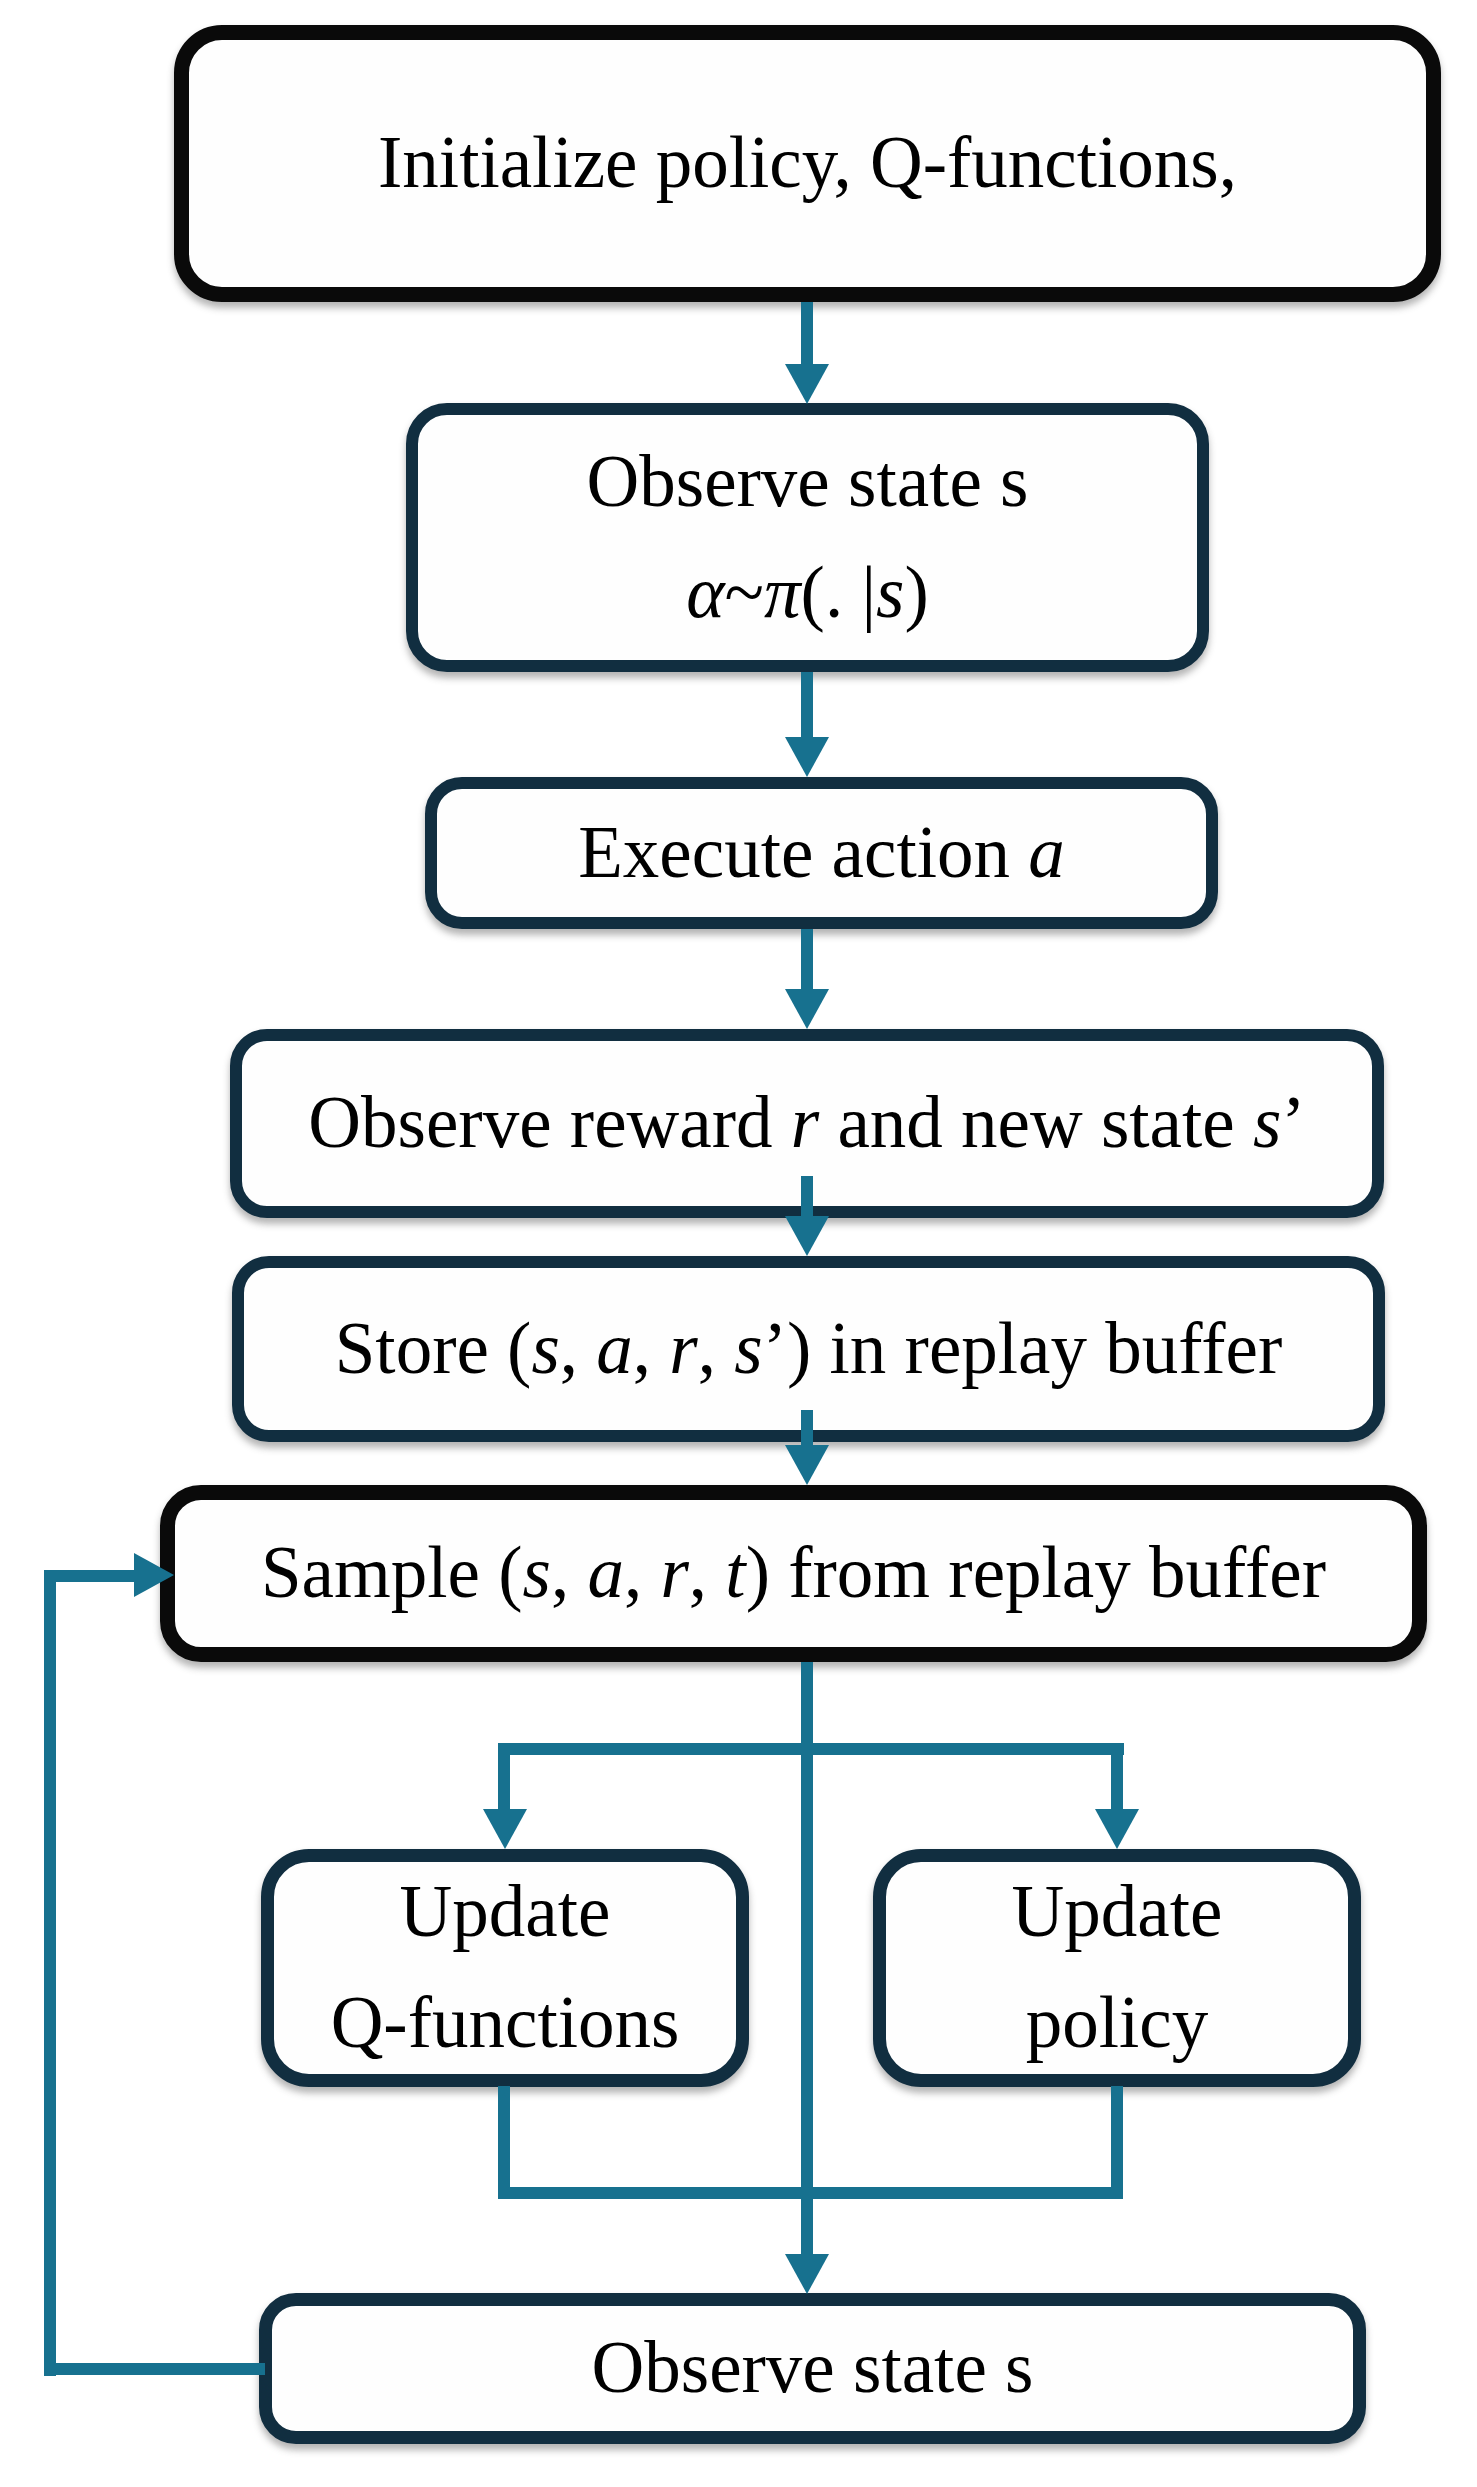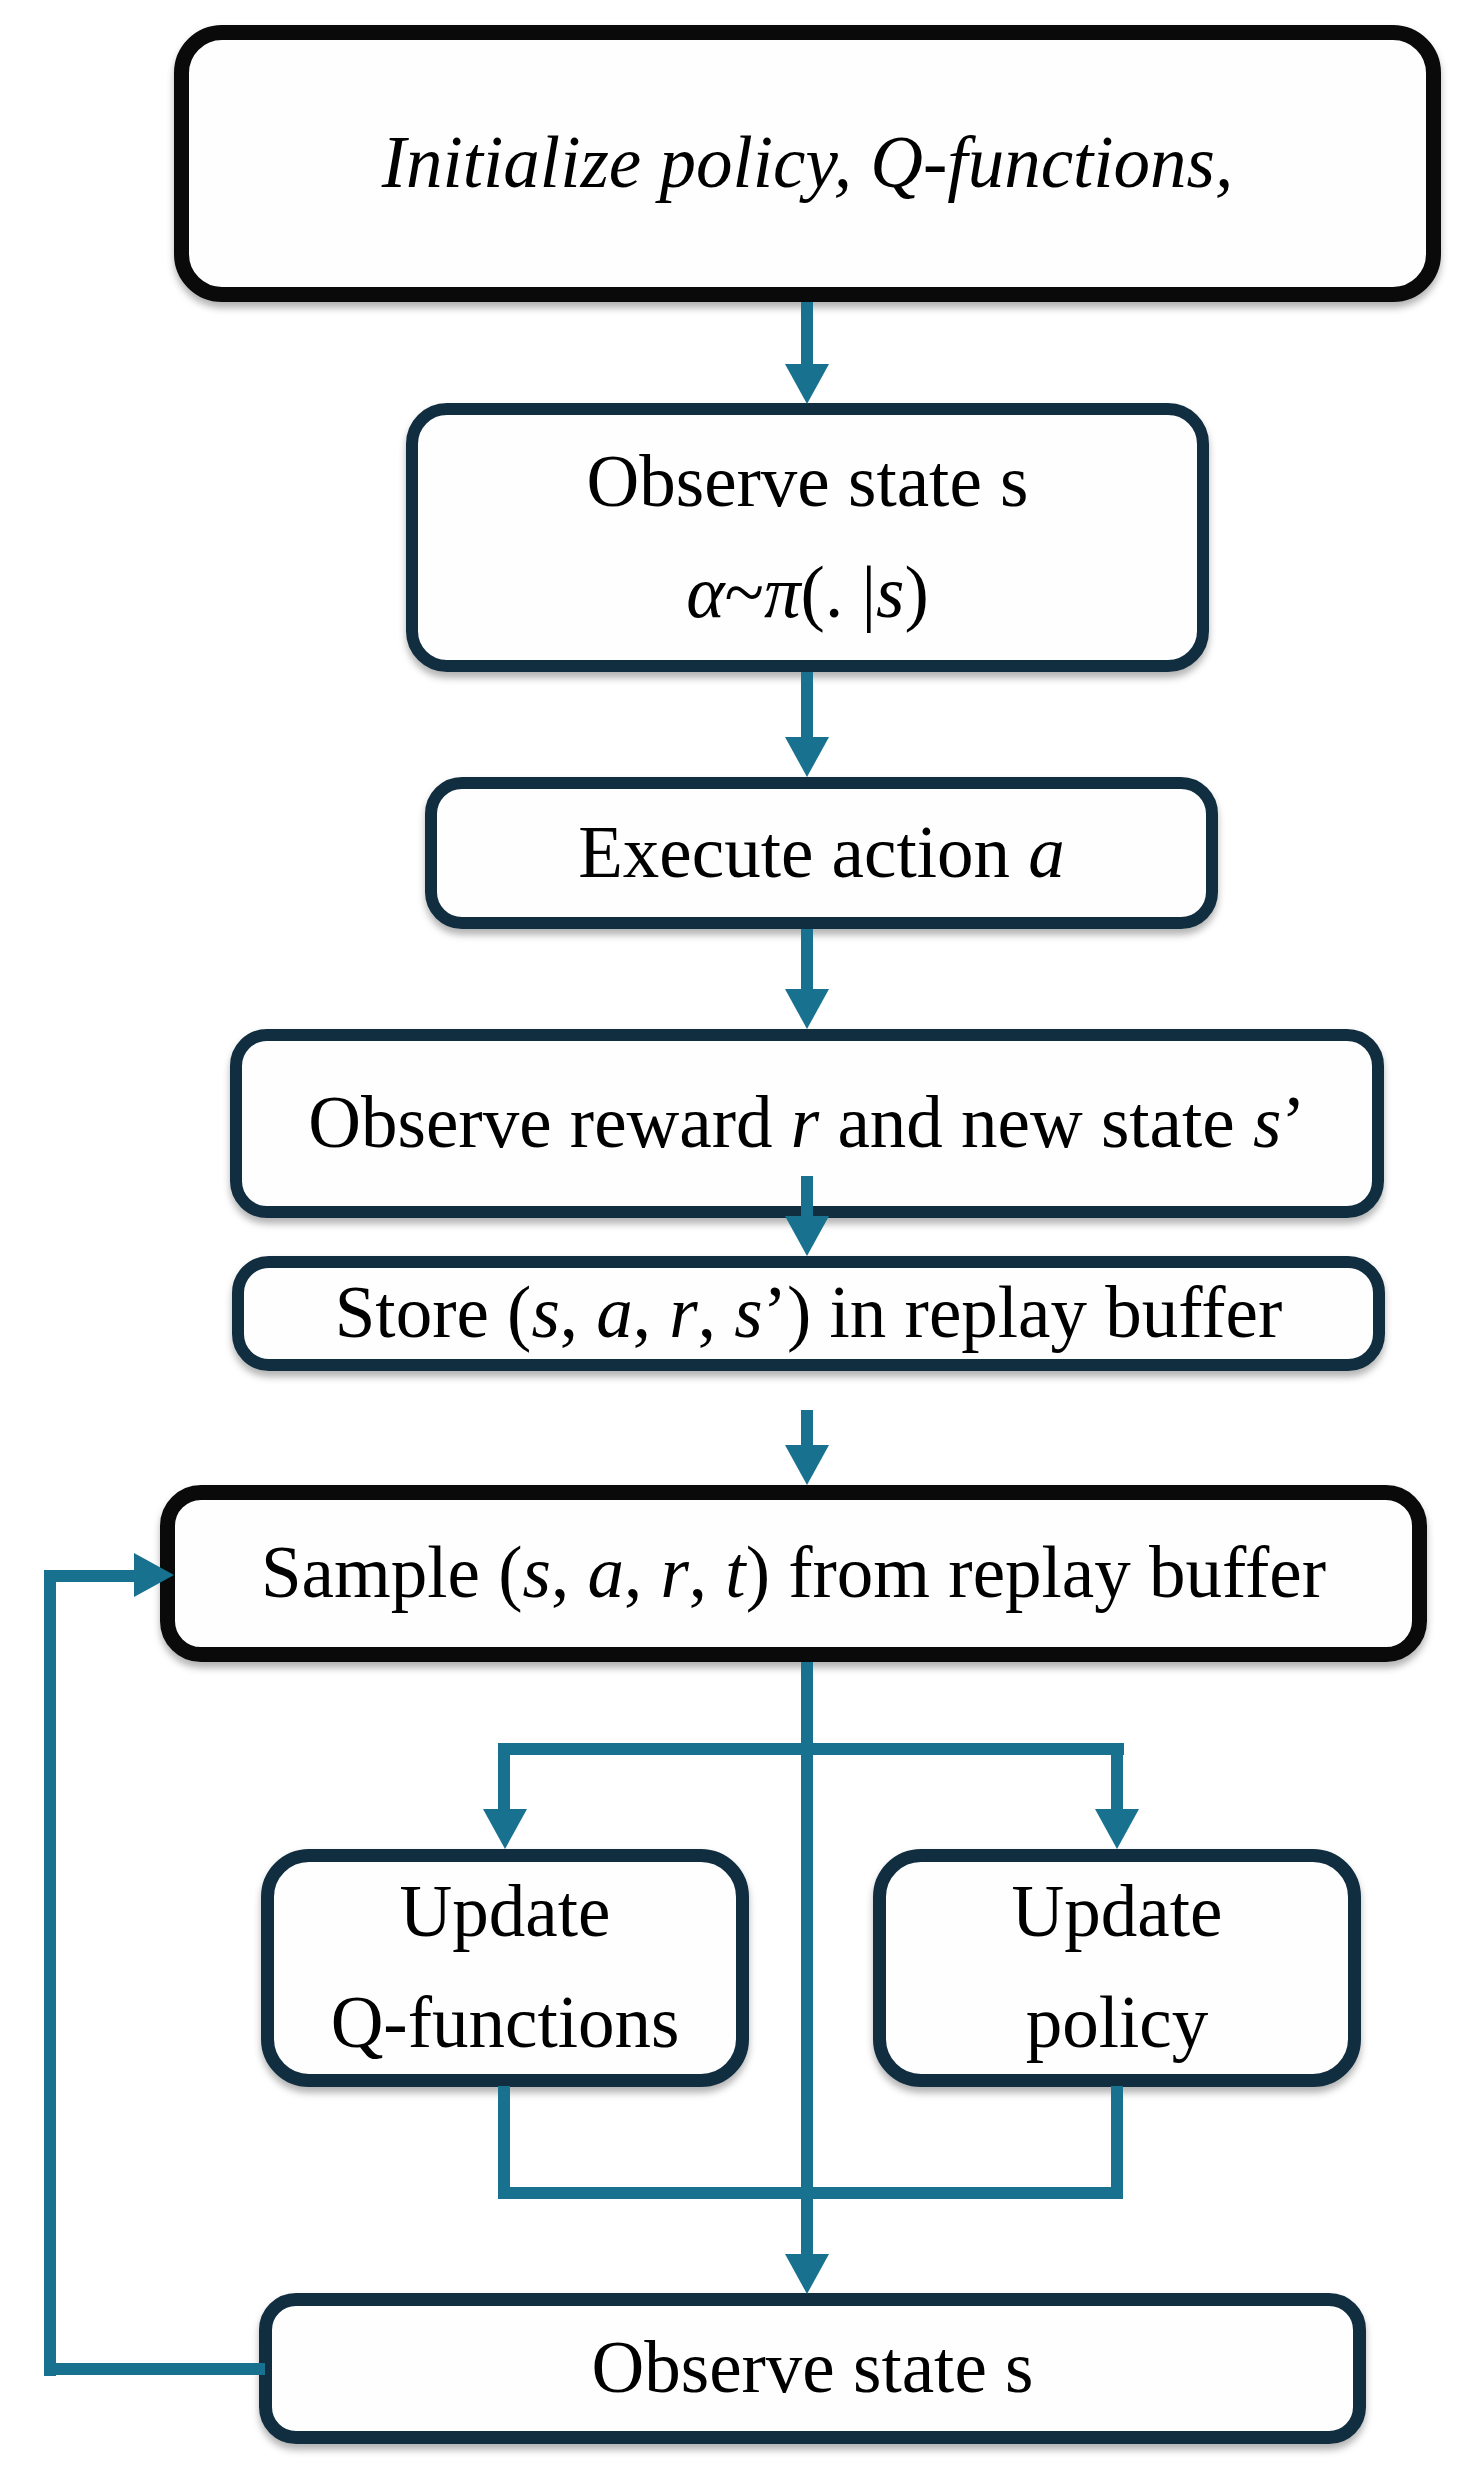--- a/index.html
+++ b/index.html
@@ -30,25 +30,25 @@
     color:var(--ink);
     font-size:73px;
     line-height:1.52;
     box-shadow:0 5.8px 7.5px rgba(60,60,60,.38);
   }
   .node .line{white-space:nowrap;}
   .node em{font-style:italic;}
   .b-black{border:15px solid var(--black);}
   .b-navy{border:12.4px solid var(--navy);}
   .b-navy16{border:13.2px solid var(--navy);}
-  .n-init{left:174px;top:25px;width:1267px;height:277px;border-radius:48px;line-height:1.7;font-style:italic;}
+  .n-init{left:174px;top:25px;width:1267px;height:277px;border-radius:48px;line-height:1.7;}
   .n-obs1{left:406px;top:403px;width:803px;height:269px;border-radius:41px;}
   .n-exec{left:425px;top:777px;width:793px;height:152px;border-radius:37px;}
   .n-reward{left:230px;top:1029px;width:1154px;height:189px;border-radius:37px;}
-  .n-store{left:232px;top:1256px;width:1153px;height:115px;border-radius:37px;}
+  .n-store{left:232px;top:1256px;width:1153px;height:186px;border-radius:37px;}
   .n-sample{left:160px;top:1485px;width:1267px;height:177px;border-radius:41px;}
   .n-updq{left:261px;top:1849px;width:488px;height:238px;border-radius:48px;}
   .n-updp{left:873px;top:1849px;width:488px;height:238px;border-radius:48px;}
   .n-obs2{left:259px;top:2293px;width:1107px;height:151px;border-radius:37px;}
 
   .vline,.hline{position:absolute;background:var(--teal);}
   .vline{width:12.4px;}
   .hline{height:12.4px;}
   .head-down{
     position:absolute;width:0;height:0;

